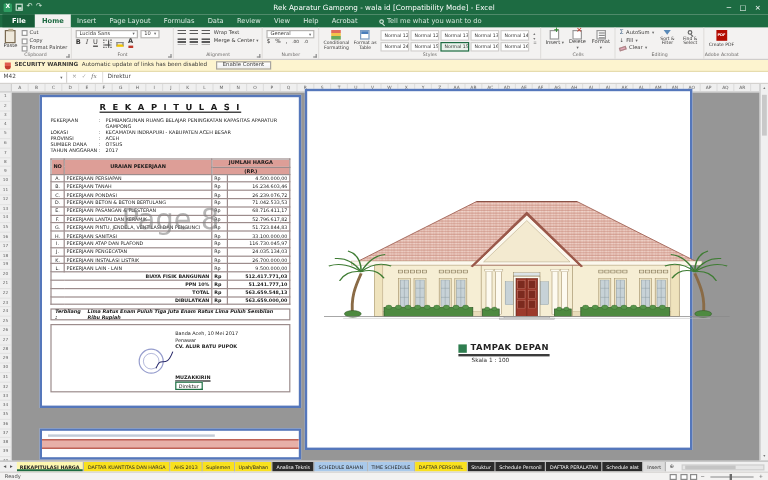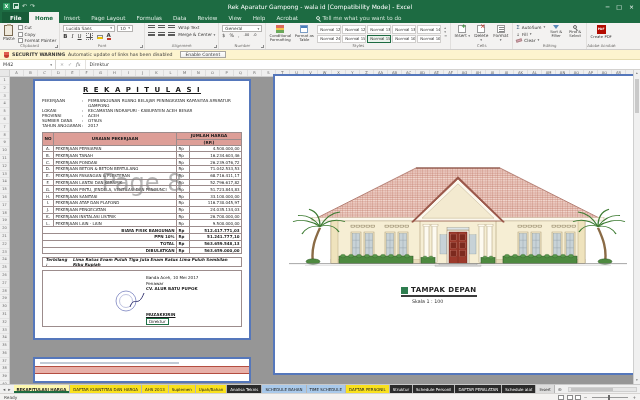--- a/index.html
+++ b/index.html
@@ -91,21 +91,21 @@
   .corner{position:absolute;top:0;left:0;width:10px;height:7px;background:#e8e8e8;border-right:1px solid #cfcfcf;border-bottom:1px solid #cfcfcf}
   .rowhead{position:absolute;top:7px;left:0;width:10px;bottom:0;background:#efefef;border-right:1px solid #cfcfcf;
     display:flex;flex-direction:column;overflow:hidden}
   .rowhead span{flex:0 0 6.82px;font-size:3.5px;color:#616161;text-align:center;line-height:6.8px;border-bottom:1px solid #e3e3e3}
   .vscroll{position:absolute;right:0;top:0;bottom:0;width:7px;background:#f0f0f0;border-left:1px solid #cfcfcf}
   .vthumb{position:absolute;top:9px;left:1px;width:4px;height:34px;background:#c9c9c9}
   .varr{position:absolute;left:0;right:0;text-align:center;font-size:3.5px;color:#777;line-height:7px}
 
   .page{position:absolute;background:#fff;border:2px solid #5577bb}
   .page1{left:33px;top:9px;width:218px;height:261px}
-  .page2{left:273px;top:4px;width:366px;height:301px}
+  .page2{left:254px;top:4px;width:323px;height:301px}
   .page3{left:33px;top:287px;width:218px;height:26px;overflow:hidden}
   .wm{position:absolute;top:88px;left:0;right:0;text-align:center;font-size:24px;color:#7b7b7b;opacity:.55;pointer-events:none}
 
   
   .doc{padding:5px 7px 13px;font-size:4.1px;color:#1a1a1a}
   .doc-title{text-align:center;font-weight:bold;font-size:7px;letter-spacing:1.5px;text-decoration:underline;margin-bottom:4px}
   .info{margin-bottom:3px}
   .info-row{display:flex;line-height:5.1px}
   .il{width:40px}.is{width:6px}.iv{flex:1}
   table.rek{width:100%;border-collapse:collapse;table-layout:fixed}

